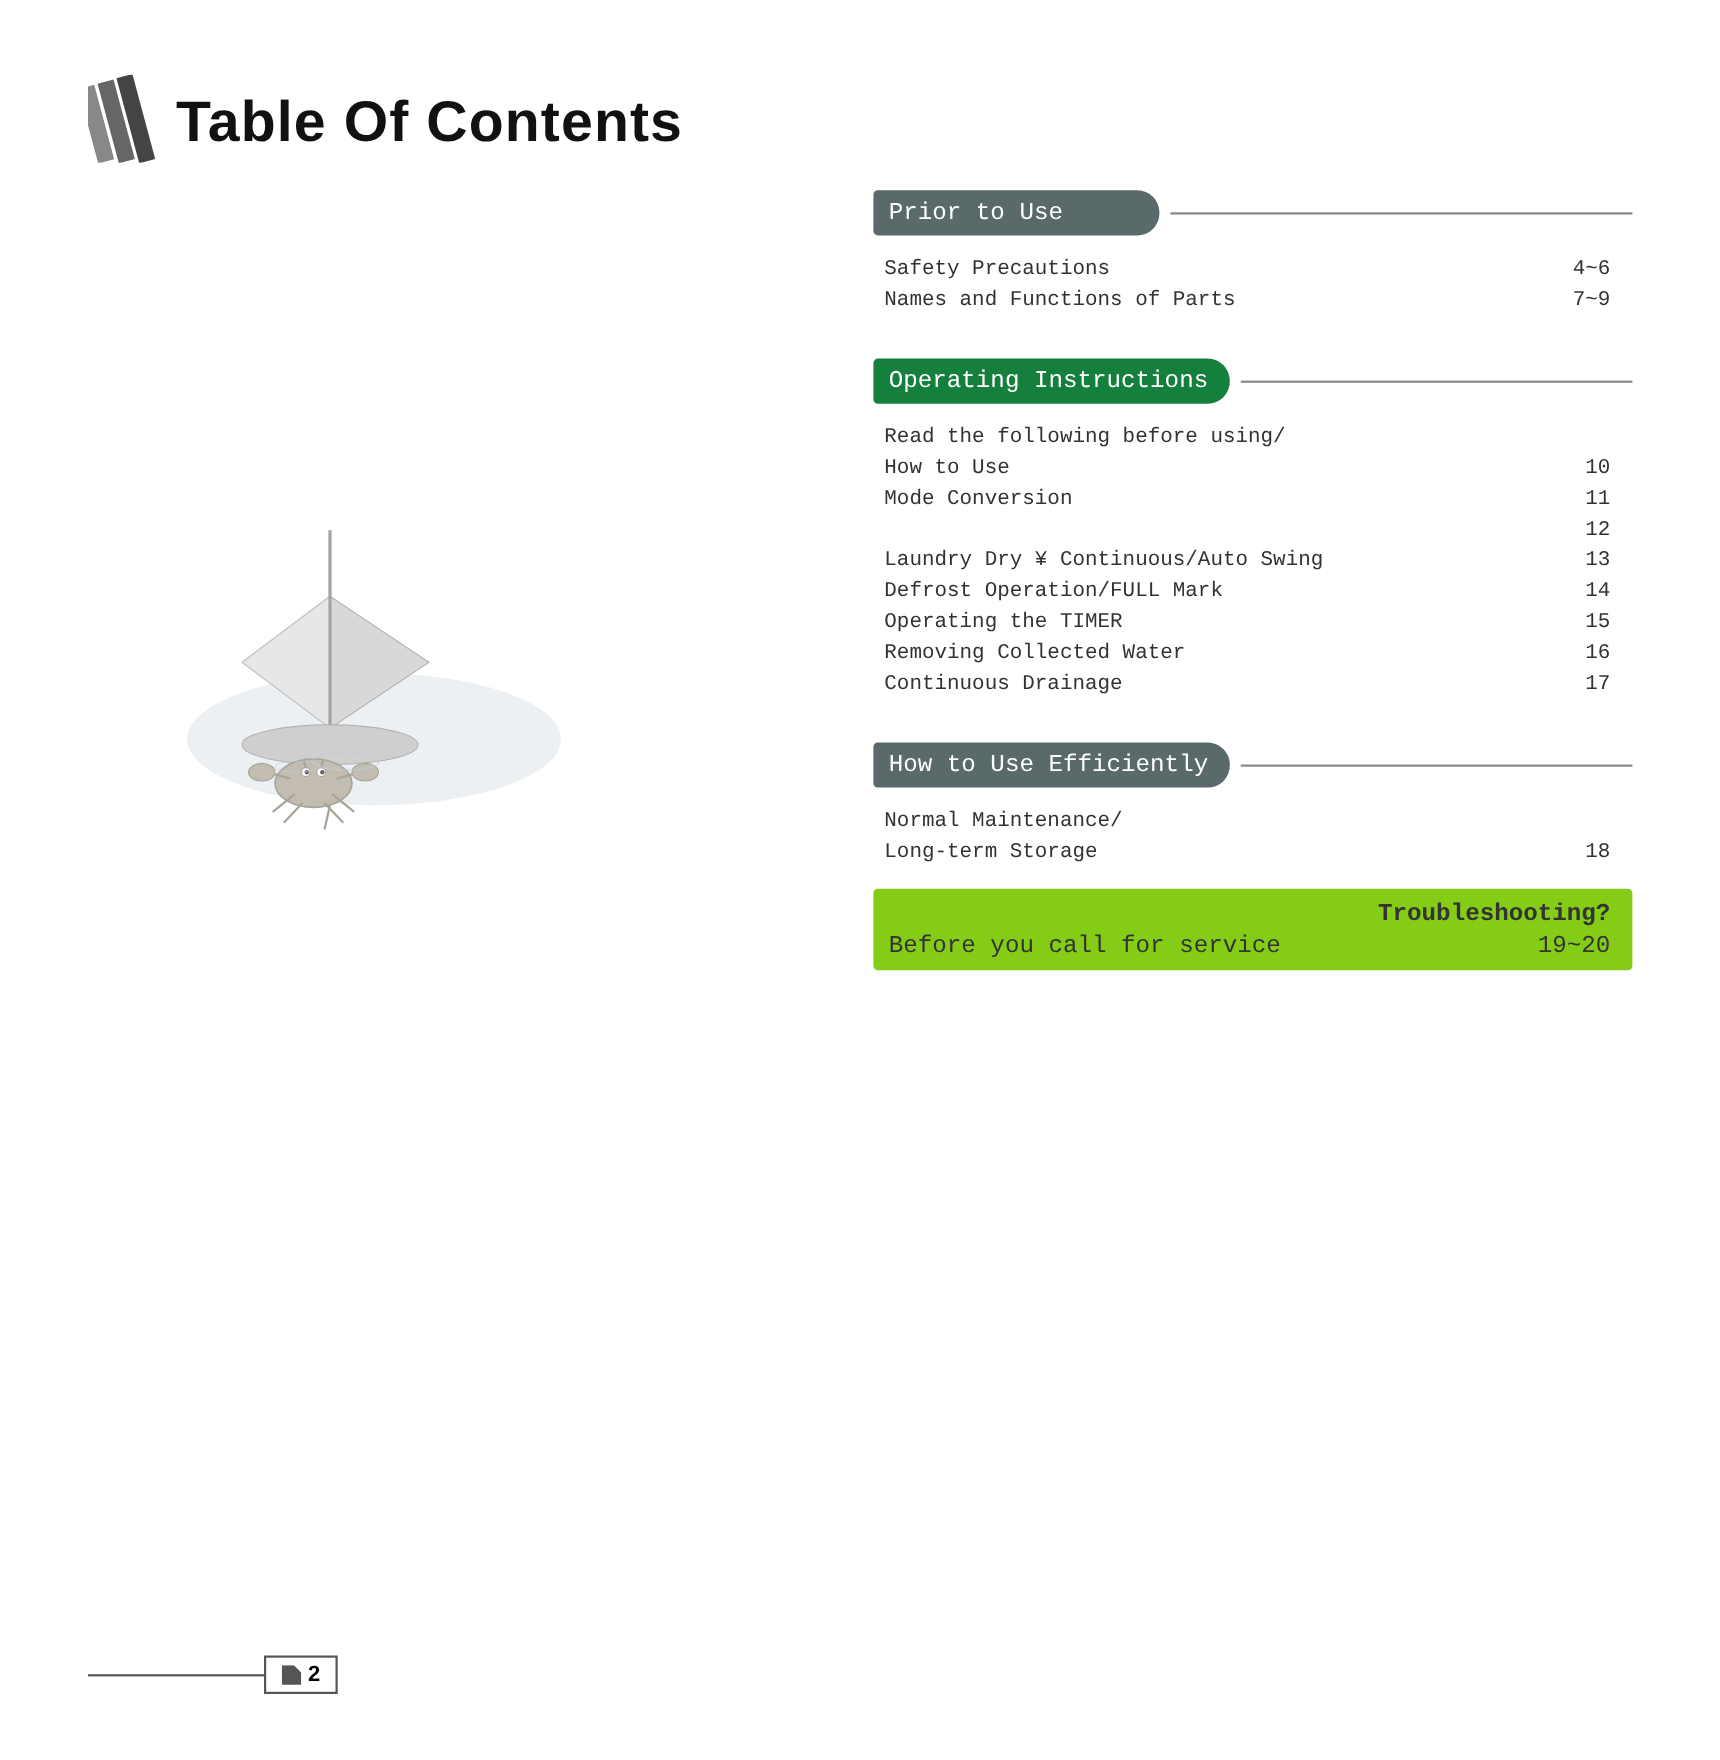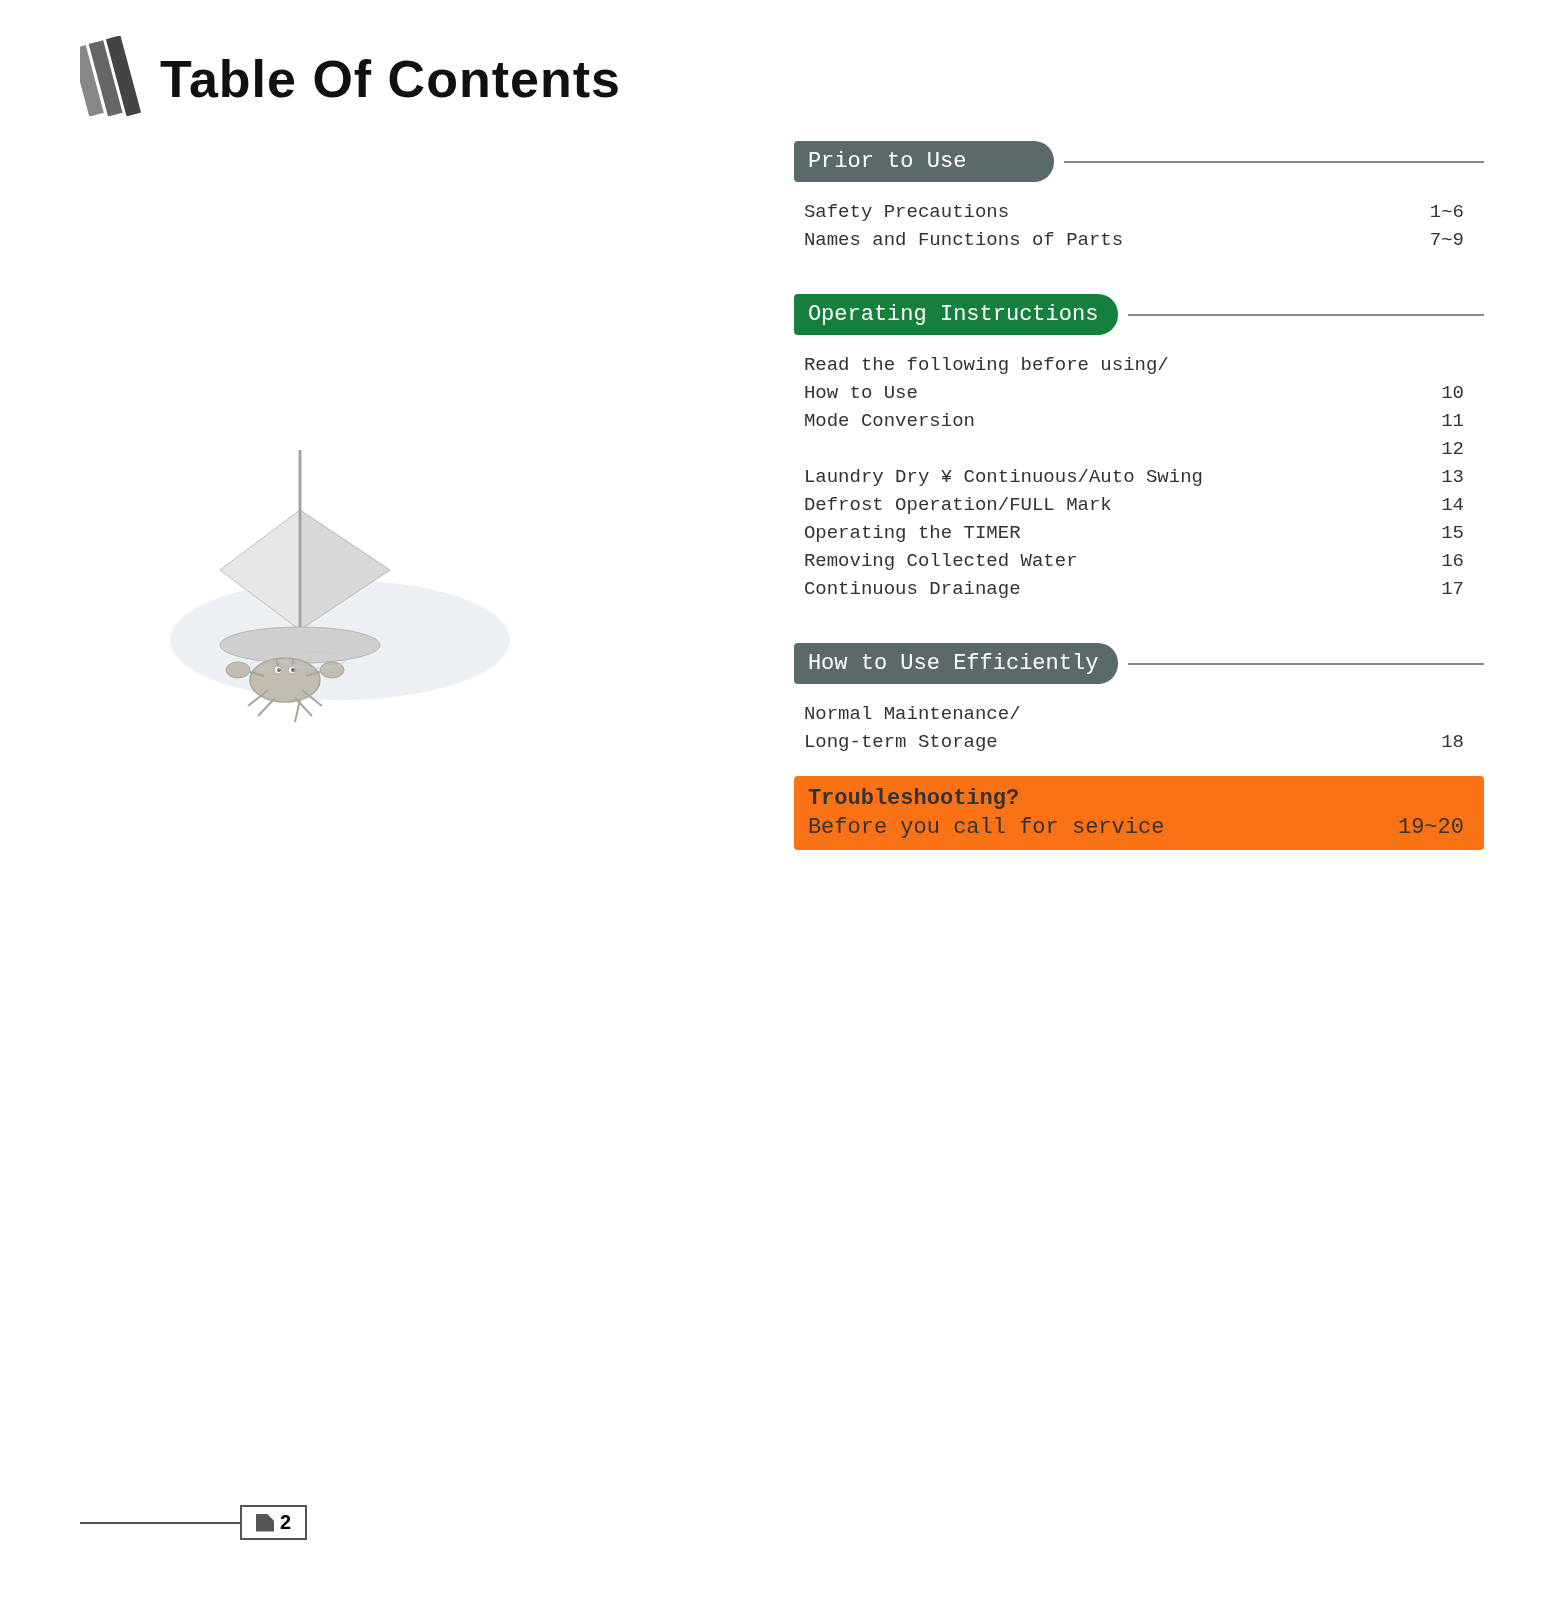--- a/index.html
+++ b/index.html
@@ -15,21 +15,21 @@
       height: 1600px;
       position: relative;
       overflow: hidden;
     }
 
     .page {
       width: 1564px;
       height: 1600px;
       background: #ffffff;
       position: relative;
-      padding: 36px 80px;
+      padding: 68px 80px;
     }
 
     
     .title-area {
       display: flex;
       align-items: center;
       margin-bottom: 20px;
       position: relative;
     }
 
@@ -129,24 +129,25 @@
     .sub-note {
       font-family: 'Courier New', Courier, monospace;
       font-size: 19px;
       color: #333333;
       padding: 3px 0;
       padding-left: 0;
     }
 
     
     .troubleshoot-box {
-      background: #f97316;
+      background: #84cc16;
       border-radius: 4px;
       padding: 10px 20px 10px 14px;
       margin-top: 20px;
+      text-align: right;
     }
 
     .troubleshoot-title {
       font-family: 'Courier New', Courier, monospace;
       font-size: 22px;
       font-weight: bold;
       color: #333333;
       margin-bottom: 4px;
     }
 
@@ -267,21 +268,21 @@
     <div class="right-side">
 
       <div class="toc-section">
         <div class="section-header">
           <div class="section-title-box">Prior to Use</div>
           <div class="section-divider"></div>
         </div>
         <div class="toc-entries">
           <div class="toc-entry">
             <span class="entry-label">Safety Precautions</span>
-            <span class="entry-page">1~6</span>
+            <span class="entry-page">4~6</span>
           </div>
           <div class="toc-entry">
             <span class="entry-label">Names and Functions of Parts</span>
             <span class="entry-page">7~9</span>
           </div>
         </div>
       </div>
 
       <div class="toc-section">
         <div class="section-header">

